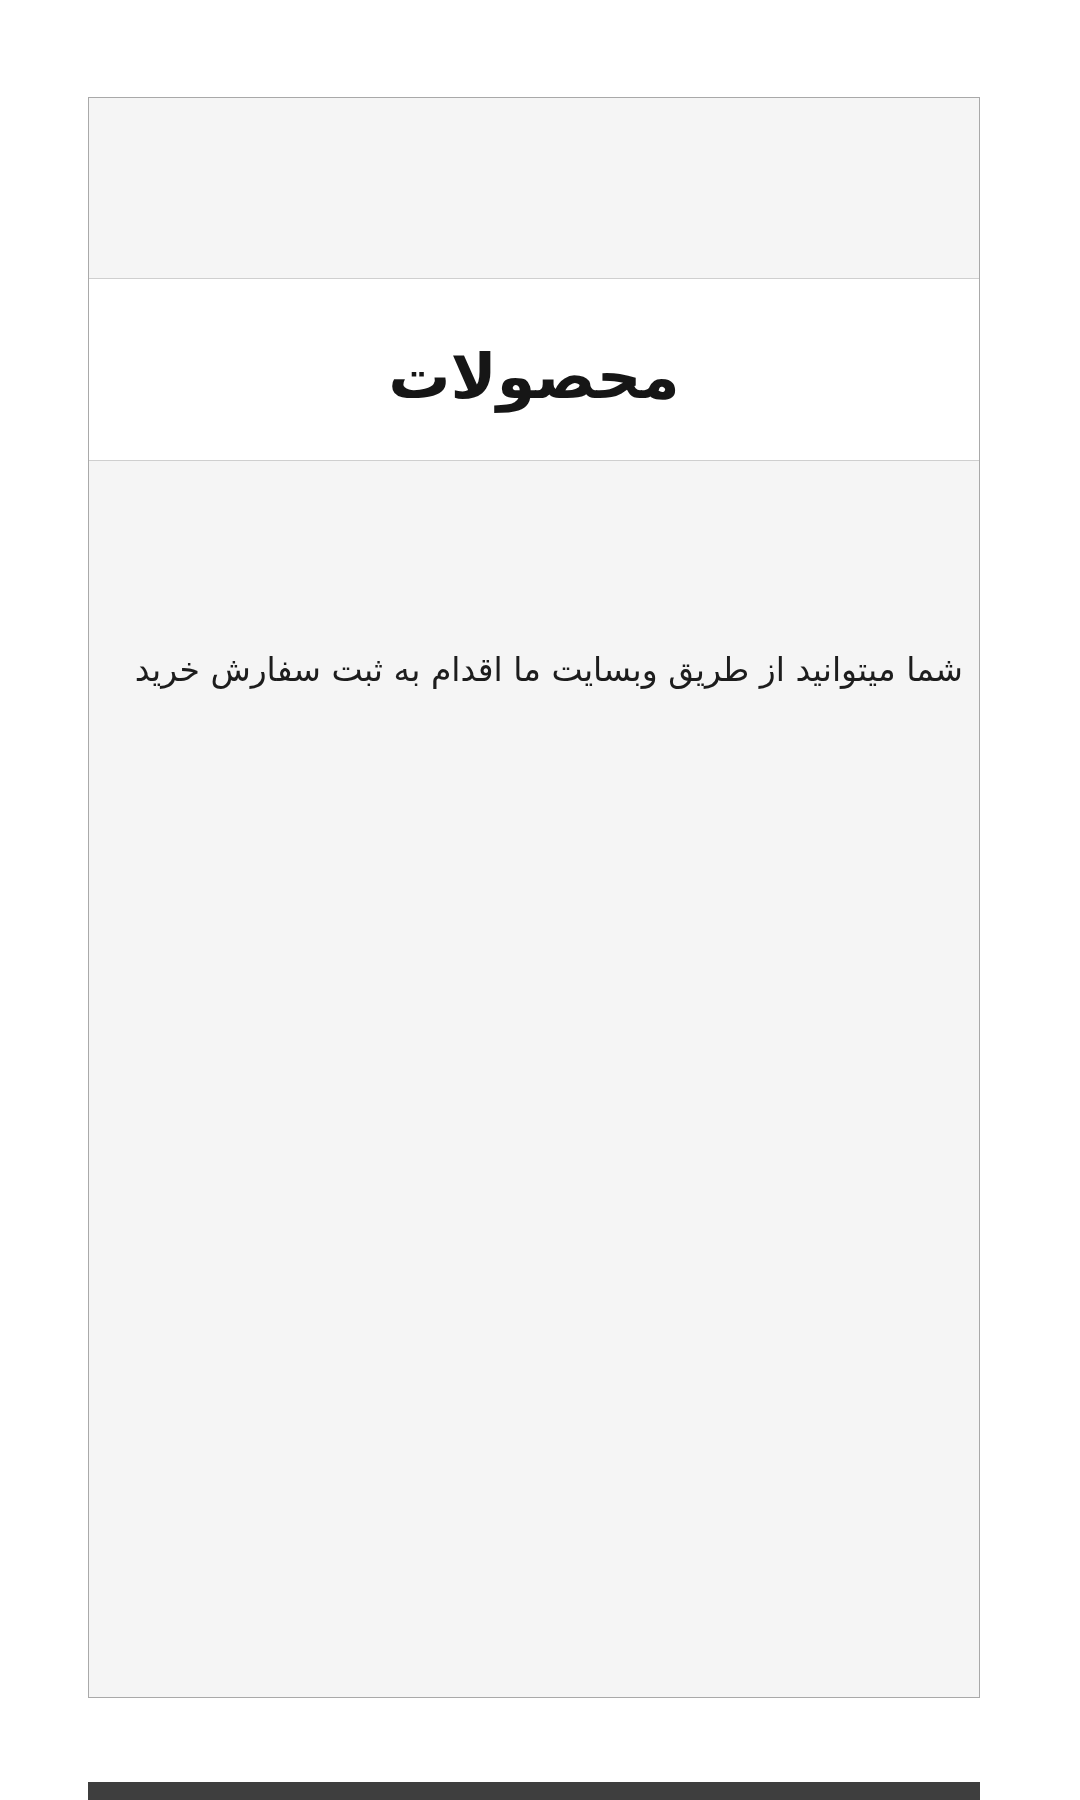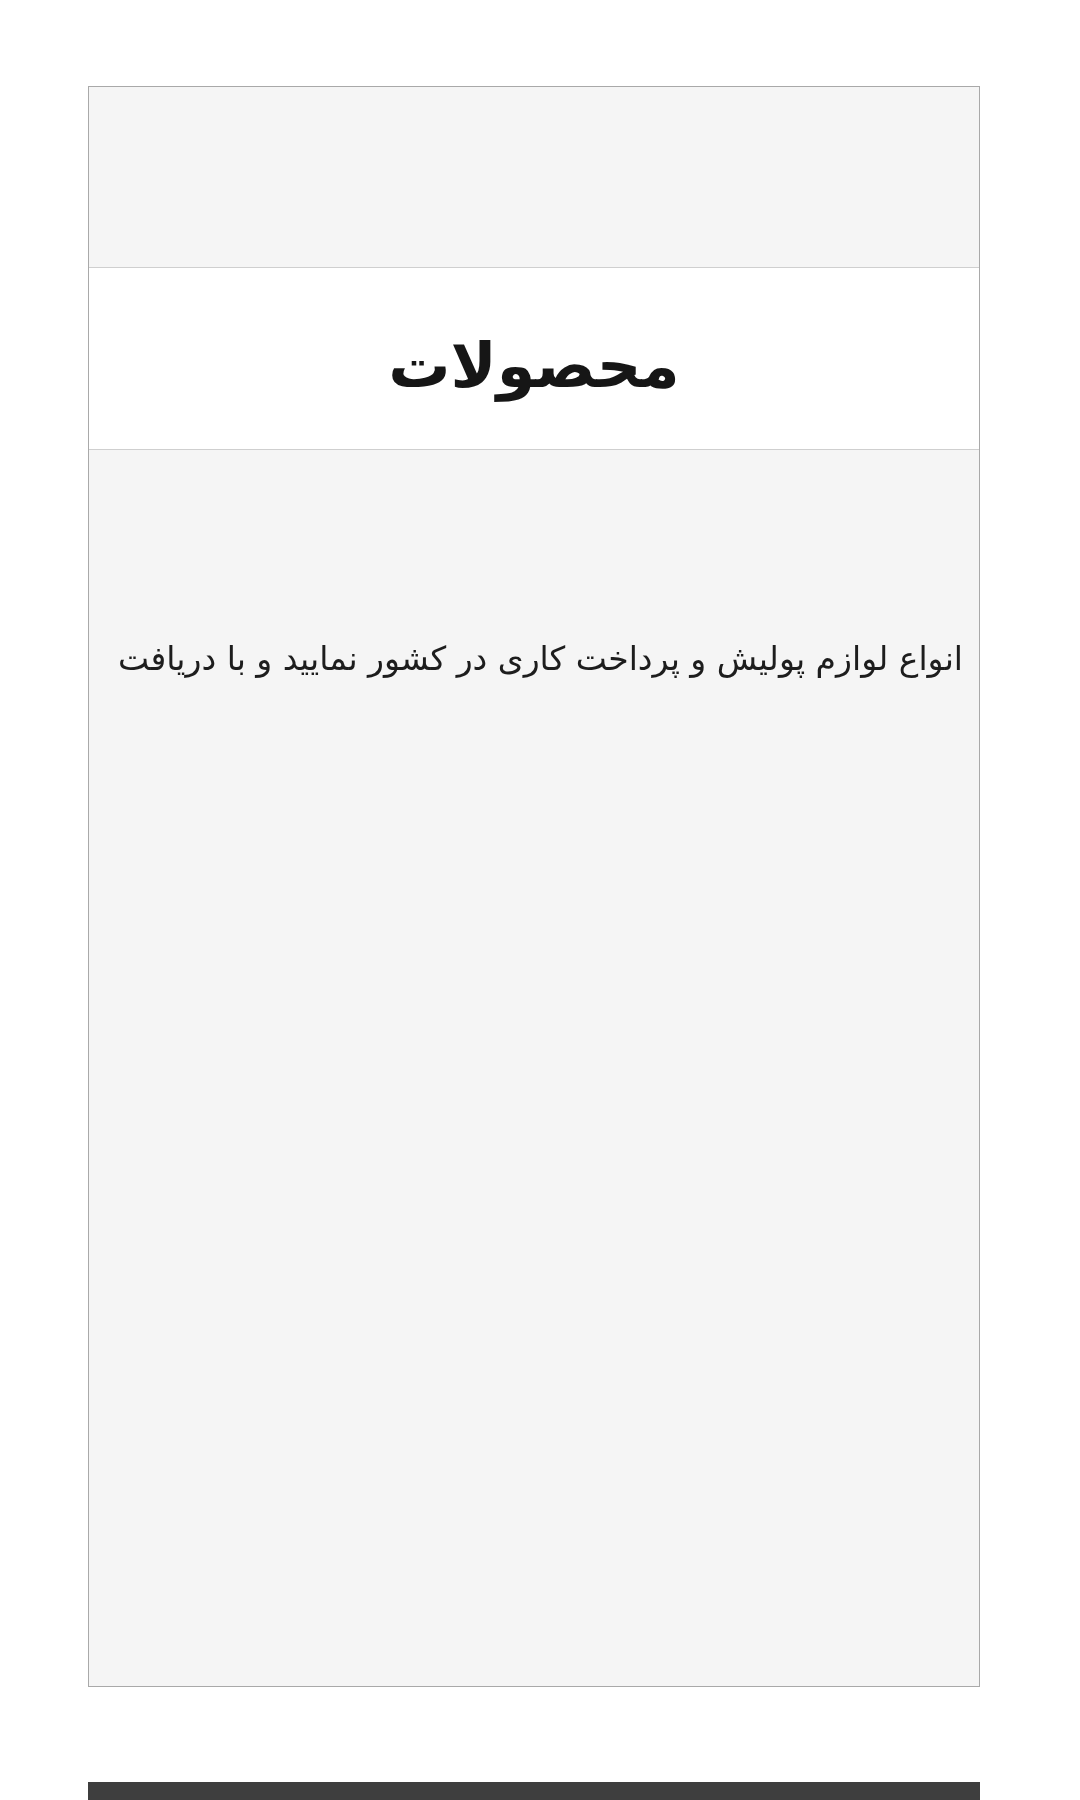--- a/index.html
+++ b/index.html
@@ -10,21 +10,21 @@
     width: 1080px;
     height: 1800px;
     position: relative;
     background: #ffffff;
     font-family: "DejaVu Sans", sans-serif;
     overflow: hidden;
   }
   .card {
     position: absolute;
     left: 88px;
-    top: 86px;
+    top: 97px;
     width: 892px;
     height: 1601px;
     box-sizing: border-box;
     border: 1px solid #a9a9a9;
     background: #d946ef;
   }
   .card-header-spacer {
     height: 180px;
     background: #f5f5f5;
     border-bottom: 1px solid #cfcfcf;
@@ -72,18 +72,18 @@
 </head>
 <body>
 
 <div class="card">
   <div class="card-header-spacer"></div>
   <div class="card-title-section">
     <h1 class="page-title">محصولات</h1>
   </div>
   <div class="card-body">
     <div class="intro-paragraph">
-      <div class="paragraph-line">انواع لوازم پولیش و پرداخت کاری در کشور نمایید و با دریافت</div>
+      <div class="paragraph-line">شما میتوانید از طریق وبسایت ما اقدام به ثبت سفارش خرید</div>
     </div>
   </div>
 </div>
 
 <div class="footer-bar"></div>
 
 </body></html>

